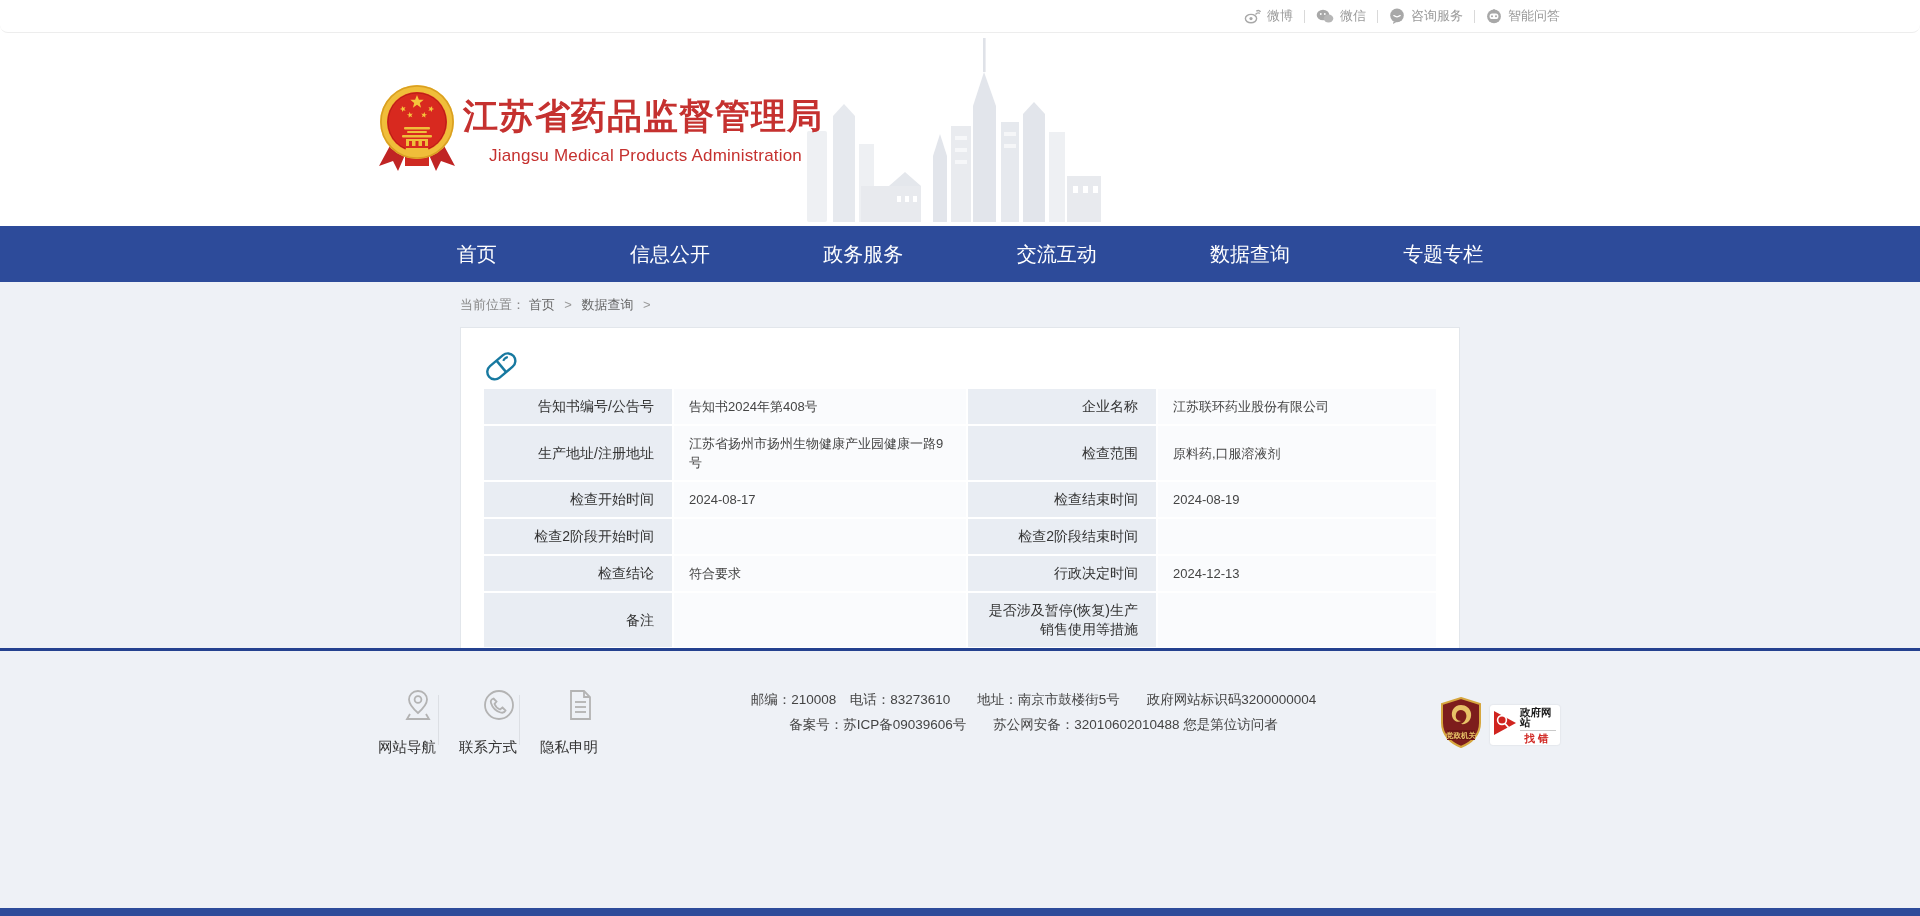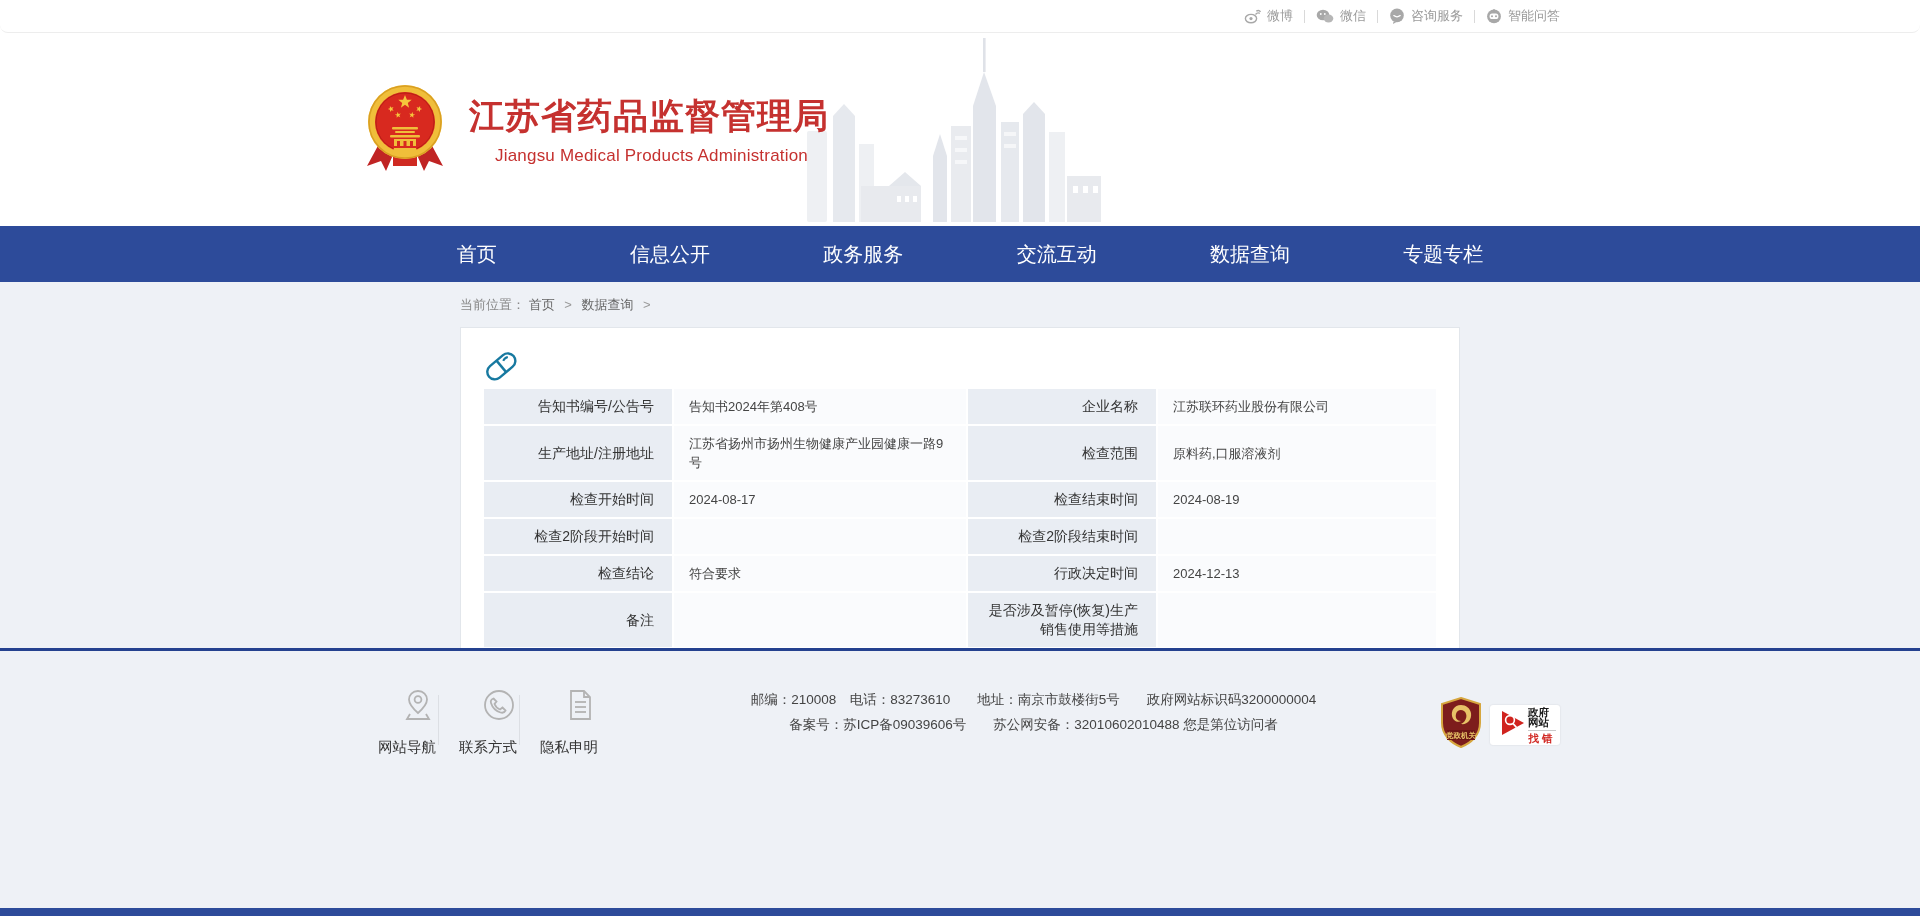--- a/index.html
+++ b/index.html
@@ -11,22 +11,22 @@
   .topbar-inner { width:1200px; height:100%; margin:0 auto;
     display:flex; justify-content:flex-end; align-items:center; }
   .t-item { display:flex; align-items:center; gap:6px; color:#9a9a9a;
     font-size:13px; cursor:pointer; }
   .t-item svg { display:block; }
   .t-sep { width:1px; height:13px; background:#d9d9d9; margin:0 11px; }
 
   
   .header { height:193px; background:#fff; position:relative; overflow:hidden; }
   .header-inner { width:1200px; height:100%; margin:0 auto; position:relative; }
-  .brand { position:absolute; left:4px; top:50%; transform:translateY(-50%);
-    display:flex; align-items:center; gap:23px; z-index:2; }
+  .brand { position:absolute; left:16px; top:50%; transform:translateY(-50%);
+    display:flex; align-items:center; gap:5px; z-index:2; }
   .brand-title { color:#c5312f; font-size:35px; font-weight:bold; letter-spacing:1px; }
   .brand-sub { color:#c5312f; font-size:17px; margin-top:6px; letter-spacing:.2px;margin-left:26px; }
   .cityscape { position:absolute; left:445px; bottom:0; z-index:1; }
 
   
   .nav { height:56px; background:#2d4b9a; }
   .nav-inner { width:1160px; height:100%; margin:0 auto; display:flex; }
   .nav-item { flex:1; display:flex; align-items:center; justify-content:center;
     color:#fff; font-size:20px; cursor:pointer; }
 
@@ -52,21 +52,21 @@
   .footer-inner { width:1200px; margin:0 auto; padding-top:36px;
     display:flex; align-items:flex-start; }
   .f-links { display:flex; align-items:flex-start; }
   .f-link { width:76px; text-align:right; cursor:pointer; }
   .f-link .lbl { margin-top:11px; font-size:14.5px; color:#333; }
   .f-sep { width:1px; height:50px; background:#dcdfe4; margin:8px 2px 0; }
   .f-text { flex:1; text-align:center; font-size:13.5px; color:#444;
     line-height:25px; padding:0 20px 0 50px; }
   .f-badges { display:flex; align-items:center; gap:7px; padding-top:10px; }
   .badge-gov { background:#fff; border-radius:3px; height:40px; width:70px;
-    display:flex; align-items:center; padding:0 4px 0 10px; gap:2px; cursor:pointer;
+    display:flex; align-items:center; padding:0 4px 0 2px; gap:2px; cursor:pointer;
     box-shadow:0 0 2px rgba(0,0,0,.12); }
   .bg-txt { display:flex; flex-direction:column; align-items:center; line-height:1; }
   .bg-t1 { font-size:10.5px; font-weight:bold; color:#1a1a1a; }
   .bg-hr { width:100%; height:1px; background:#c9c9c9; margin:2px 0; }
   .bg-t2 { font-size:10.5px; font-weight:bold; color:#d0241f; letter-spacing:3px; }
   .badge-party { cursor:pointer; }
 
   .bottombar { height:8px; background:#2d4b9a; }
 </style>
 </head>

